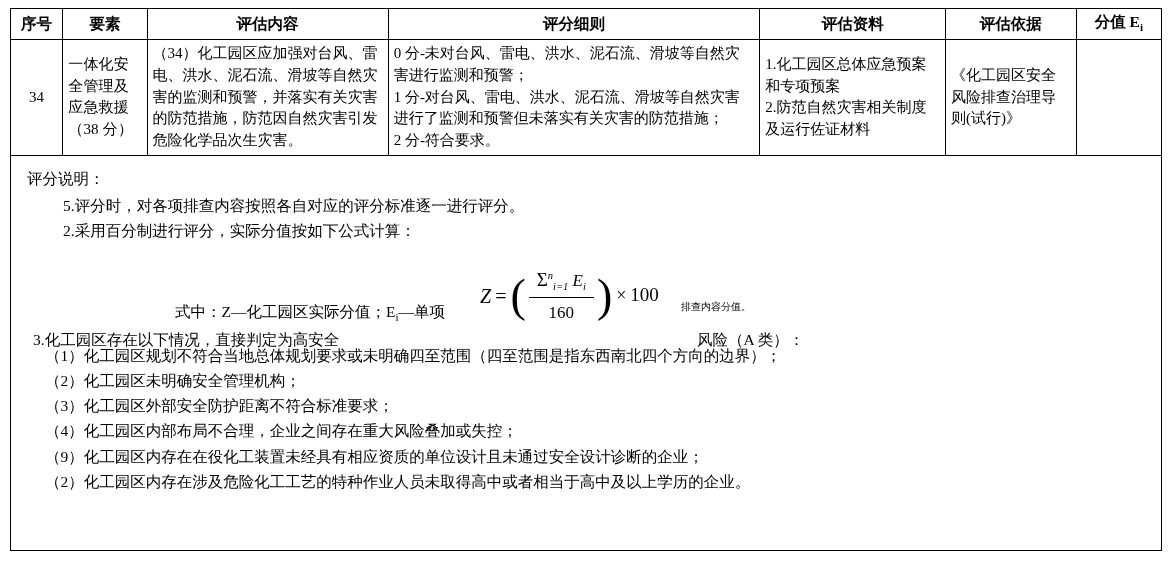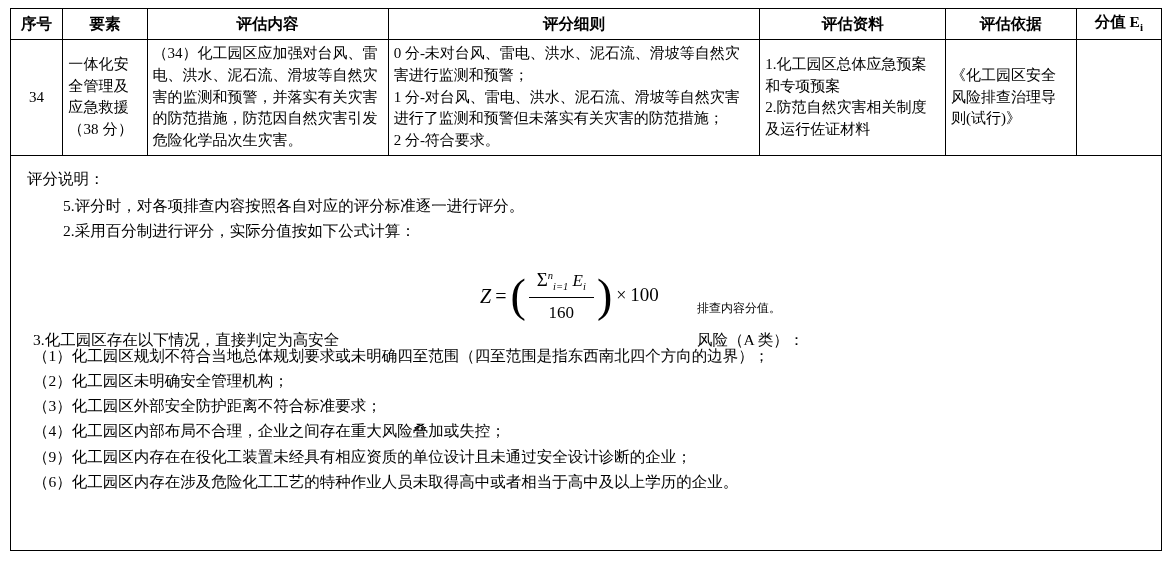--- a/index.html
+++ b/index.html
@@ -140,38 +140,38 @@
   .hundred { font-style: normal; font-size: 19px; }
 
   .where-line {
     position: absolute;
     left: 150px;
     top: 52px;
     font-size: 15.5px;
   }
   .tail-line {
     position: absolute;
-    left: 672px;
+    left: 656px;
     top: 52px;
-    font-size: 12px;
+    font-size: 10px;
   }
   .note3-line {
     position: absolute;
     left: 8px;
     top: 80px;
     font-size: 15.5px;
   }
   .note3-tail {
     position: absolute;
     left: 672px;
     top: 80px;
     font-size: 15.5px;
   }
   .item-line {
-    margin-left: 8px;
+    margin-left: 20px;
   }
 </style>
 </head>
 <body>
 
 <div class="page">
 
   <table class="main">
     <colgroup>
       <col class="col-no">
@@ -221,27 +221,30 @@
         <span class="paren">(</span>
         <span class="frac">
           <span class="num"><span class="sum-sym">Σ</span><span class="sup-small">n</span><span class="sub-small">i=1</span> <i>E</i><span class="sub-small"><i>i</i></span></span>
           <span class="den">160</span>
         </span>
         <span class="paren">)</span>
         <span class="times">×</span>
         <span class="hundred">100</span>
       </div>
 
+      <div class="where-line">
+        <span>式中：Z—化工园区实际分值；E</span><span class="sub">i</span><span>—单项</span>
+      </div>
       <div class="tail-line">排查内容分值。</div>
 
       <div class="note3-line">3.化工园区存在以下情况，直接判定为高安全</div>
       <div class="note3-tail">风险（A 类）：</div>
     </div>
 
     <div class="item-line">（1）化工园区规划不符合当地总体规划要求或未明确四至范围（四至范围是指东西南北四个方向的边界）；</div>
     <div class="item-line">（2）化工园区未明确安全管理机构；</div>
     <div class="item-line">（3）化工园区外部安全防护距离不符合标准要求；</div>
     <div class="item-line">（4）化工园区内部布局不合理，企业之间存在重大风险叠加或失控；</div>
     <div class="item-line">（9）化工园区内存在在役化工装置未经具有相应资质的单位设计且未通过安全设计诊断的企业；</div>
-    <div class="item-line">（6）化工园区内存在涉及危险化工工艺的特种作业人员未取得高中或者相当于高中及以上学历的企业。</div>
+    <div class="item-line">（2）化工园区内存在涉及危险化工工艺的特种作业人员未取得高中或者相当于高中及以上学历的企业。</div>
   </div>
 
 </div>
 
 </body></html>

